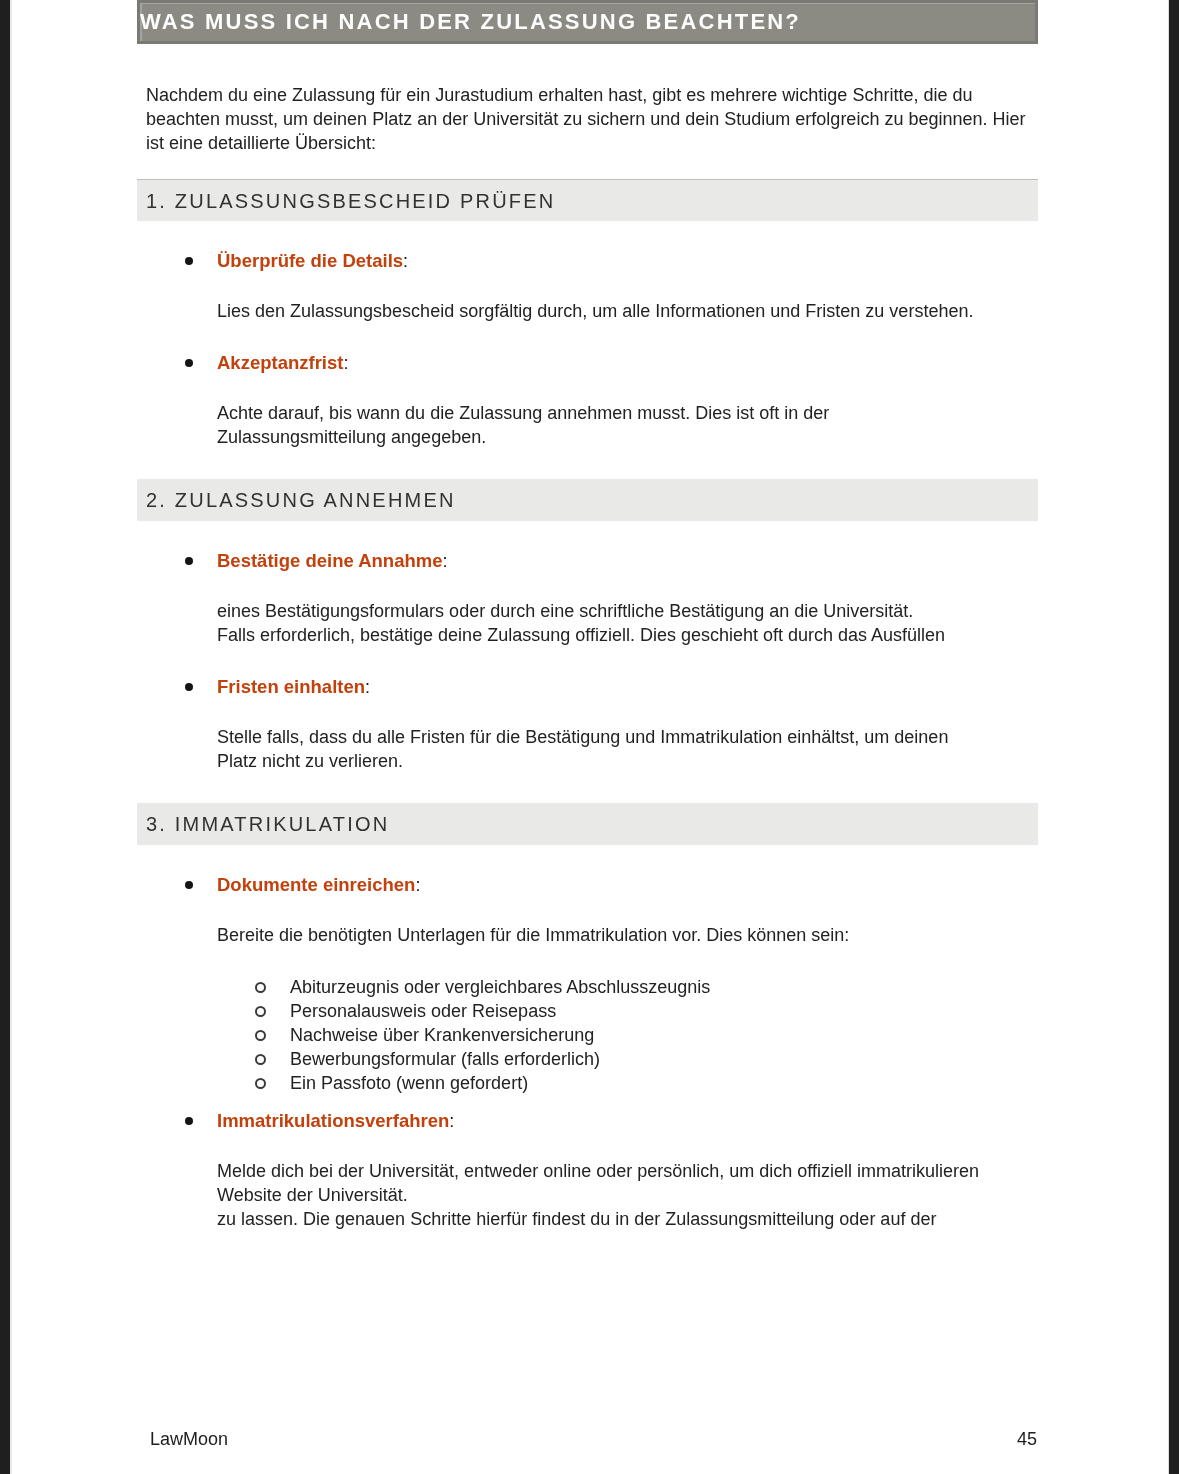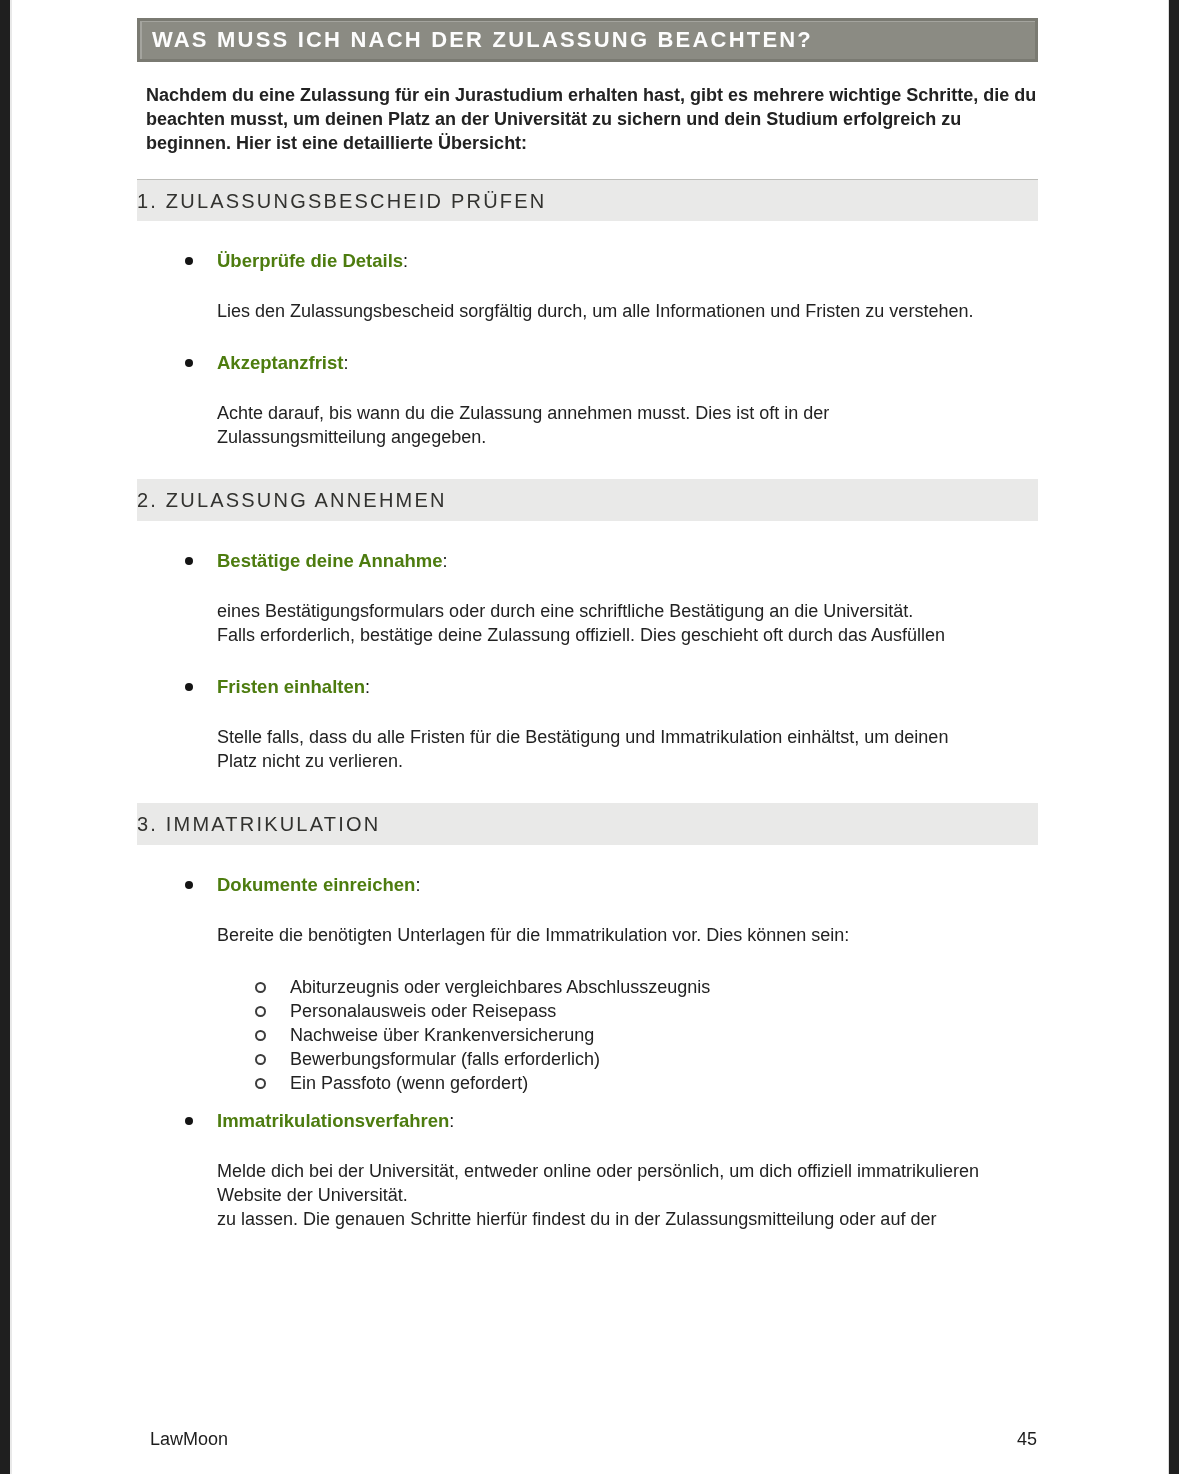--- a/index.html
+++ b/index.html
@@ -17,62 +17,62 @@
   }
   .edge-left  { left: 0; width: 10px; border-right: 2px solid #e9e9e9; }
   .edge-right { left: 1168px; width: 11px; border-left: 1px solid #dcdcdc; }
 
   .doc {
     position: absolute; left: 137px; top: 0; width: 901px;
     font-size: 18px; line-height: 24px;
   }
 
   .title-bar {
-    margin-top: 18px;
     height: 38px;
     background: #8b8b83;
     border: 3px solid #7a7a72;
     box-shadow: inset 2px 1px 0 rgba(255,255,255,0.22);
     display: flex; align-items: center;
-    padding-left: 12px;
+    padding-left: 0;
   }
   .title-bar .title-text {
     color: #fdfdfd;
     font-weight: bold;
     font-size: 22px;
     letter-spacing: 2.2px;
   }
 
-  .intro { margin: 21px 0 0 9px; font-weight: bold; }
+  .intro { margin: 39px 0 0 9px; }
 
   .section-bar {
     margin-top: 30px;
     height: 42px;
     background: #e9e9e8;
     display: flex; align-items: center;
+    padding-left: 9px;
     box-sizing: border-box;
   }
   .section-bar .section-text {
     color: #32322f;
     font-size: 20px;
     letter-spacing: 2.2px;
   }
   .section-bar.first { margin-top: 24px; border-top: 1px solid #bdbdb9; }
 
   .term-row {
     position: relative;
     margin-top: 28px;
     padding-left: 80px;
   }
   .term-row .dot {
     position: absolute; left: 48px; top: 8px;
     width: 8px; height: 8px; border-radius: 50%;
     background: #141414;
   }
-  .term { font-weight: bold; font-size: 18.5px; color: #4d7c0f; }
+  .term { font-weight: bold; font-size: 18.5px; color: #c2410c; }
   .term-colon { font-weight: normal; color: #141414; }
 
   .para { margin: 26px 0 0 80px; }
   .para .line { display: block; }
 
   .sublist { margin: 28px 0 0 0; }
   .subitem {
     position: relative;
     padding-left: 153px;
     line-height: 24px;

